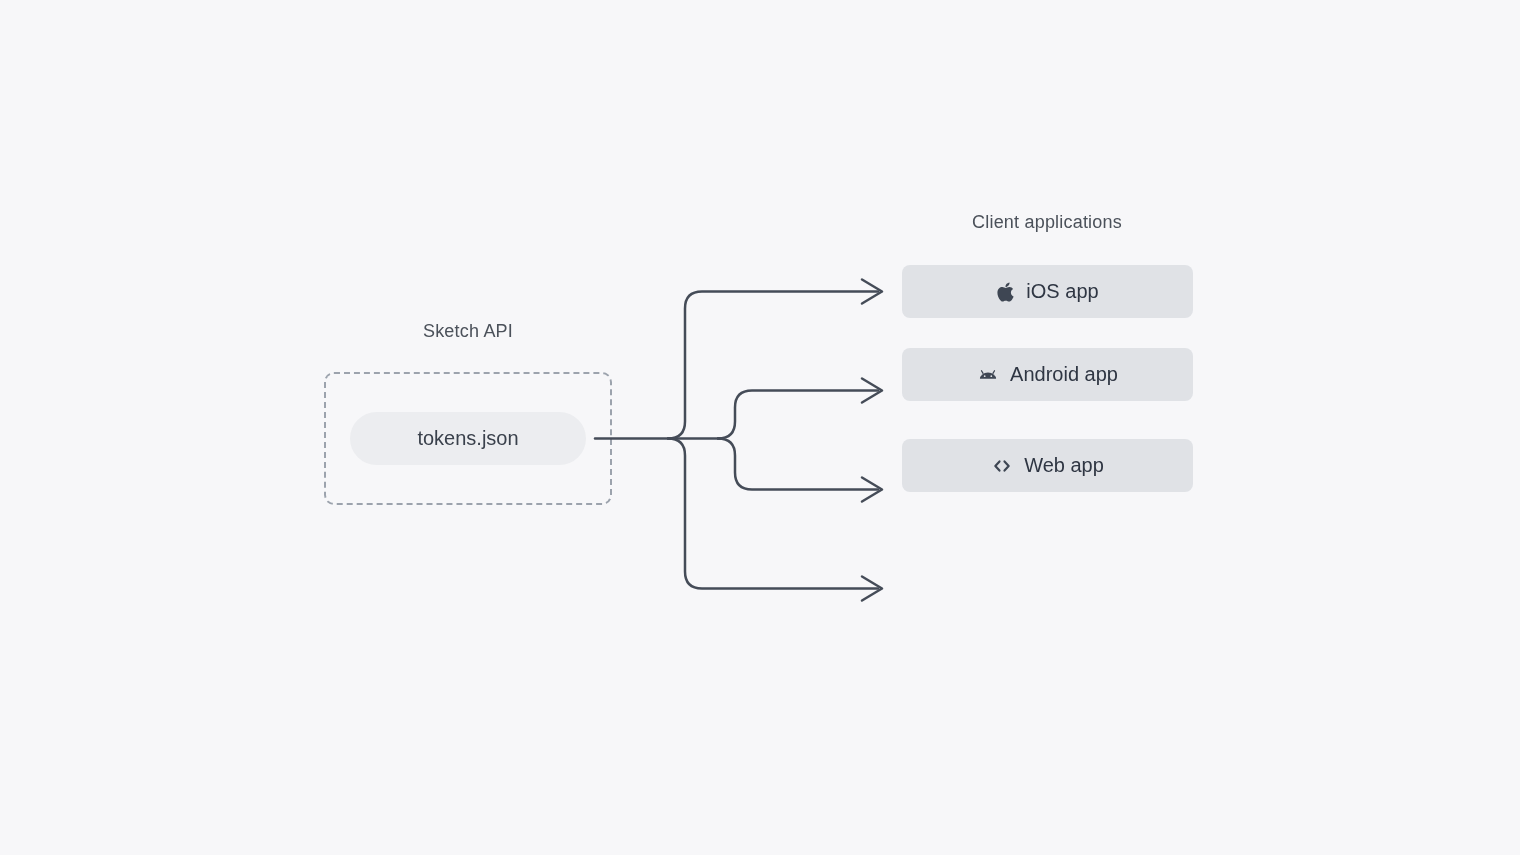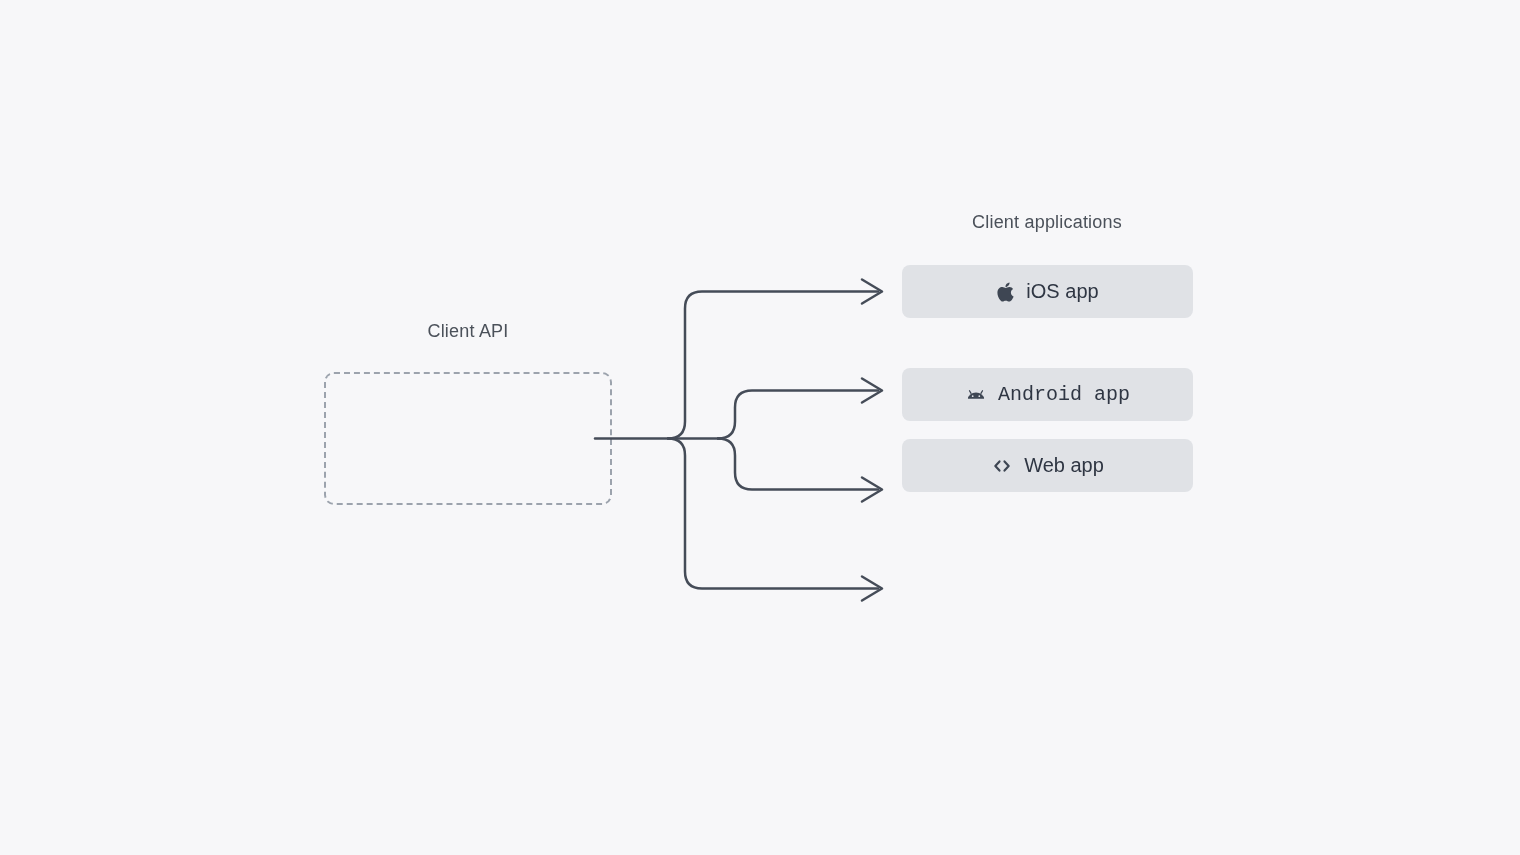--- a/index.html
+++ b/index.html
@@ -67,21 +67,21 @@
     font-size: 20px;
     color: #2f3643;
   }
   .client-box .node-icon {
     display: flex;
     align-items: center;
     justify-content: center;
     color: #3e4653;
   }
   .box-ios     { top: 265px; }
-  .box-android { top: 368px; font-family: Liberation Mono, monospace; }
+  .box-android { top: 348px; }
   .box-web     { top: 439px; }
   .box-sketch  { top: 562px; }
 
   .connector-layer {
     position: absolute;
     left: 0;
     top: 0;
     width: 1520px;
     height: 855px;
     pointer-events: none;
@@ -93,26 +93,29 @@
     stroke-width: 2.5;
     stroke-linecap: round;
     stroke-linejoin: round;
   }
 </style>
 </head>
 <body>
 
 <div class="canvas">
 
-  <div class="section-title title-design-api">Client API</div>
+  <div class="section-title title-design-api">Sketch API</div>
 
   <div class="section-title title-clients">Client applications</div>
 
   <div class="dashed-box"></div>
 
+  <div class="token-pill">
+    <span>tokens.json</span>
+  </div>
 
   <svg class="connector-layer" viewBox="0 0 1520 855">
     <path d="M 595 438.5 H 720"></path>
     <path d="M 668 438.5 Q 685 438.5 685 421.5 V 308.5 Q 685 291.5 702 291.5 H 878"></path>
     <path d="M 668 438.5 Q 685 438.5 685 455.5 V 571.5 Q 685 588.5 702 588.5 H 878"></path>
     <path d="M 718 438.5 Q 735 438.5 735 421.5 V 407.5 Q 735 390.5 752 390.5 H 878"></path>
     <path d="M 718 438.5 Q 735 438.5 735 455.5 V 472.5 Q 735 489.5 752 489.5 H 878"></path>
     <polyline points="862,279.5 882,291.5 862,303.5"></polyline>
     <polyline points="862,378.5 882,390.5 862,402.5"></polyline>
     <polyline points="862,477.5 882,489.5 862,501.5"></polyline>

